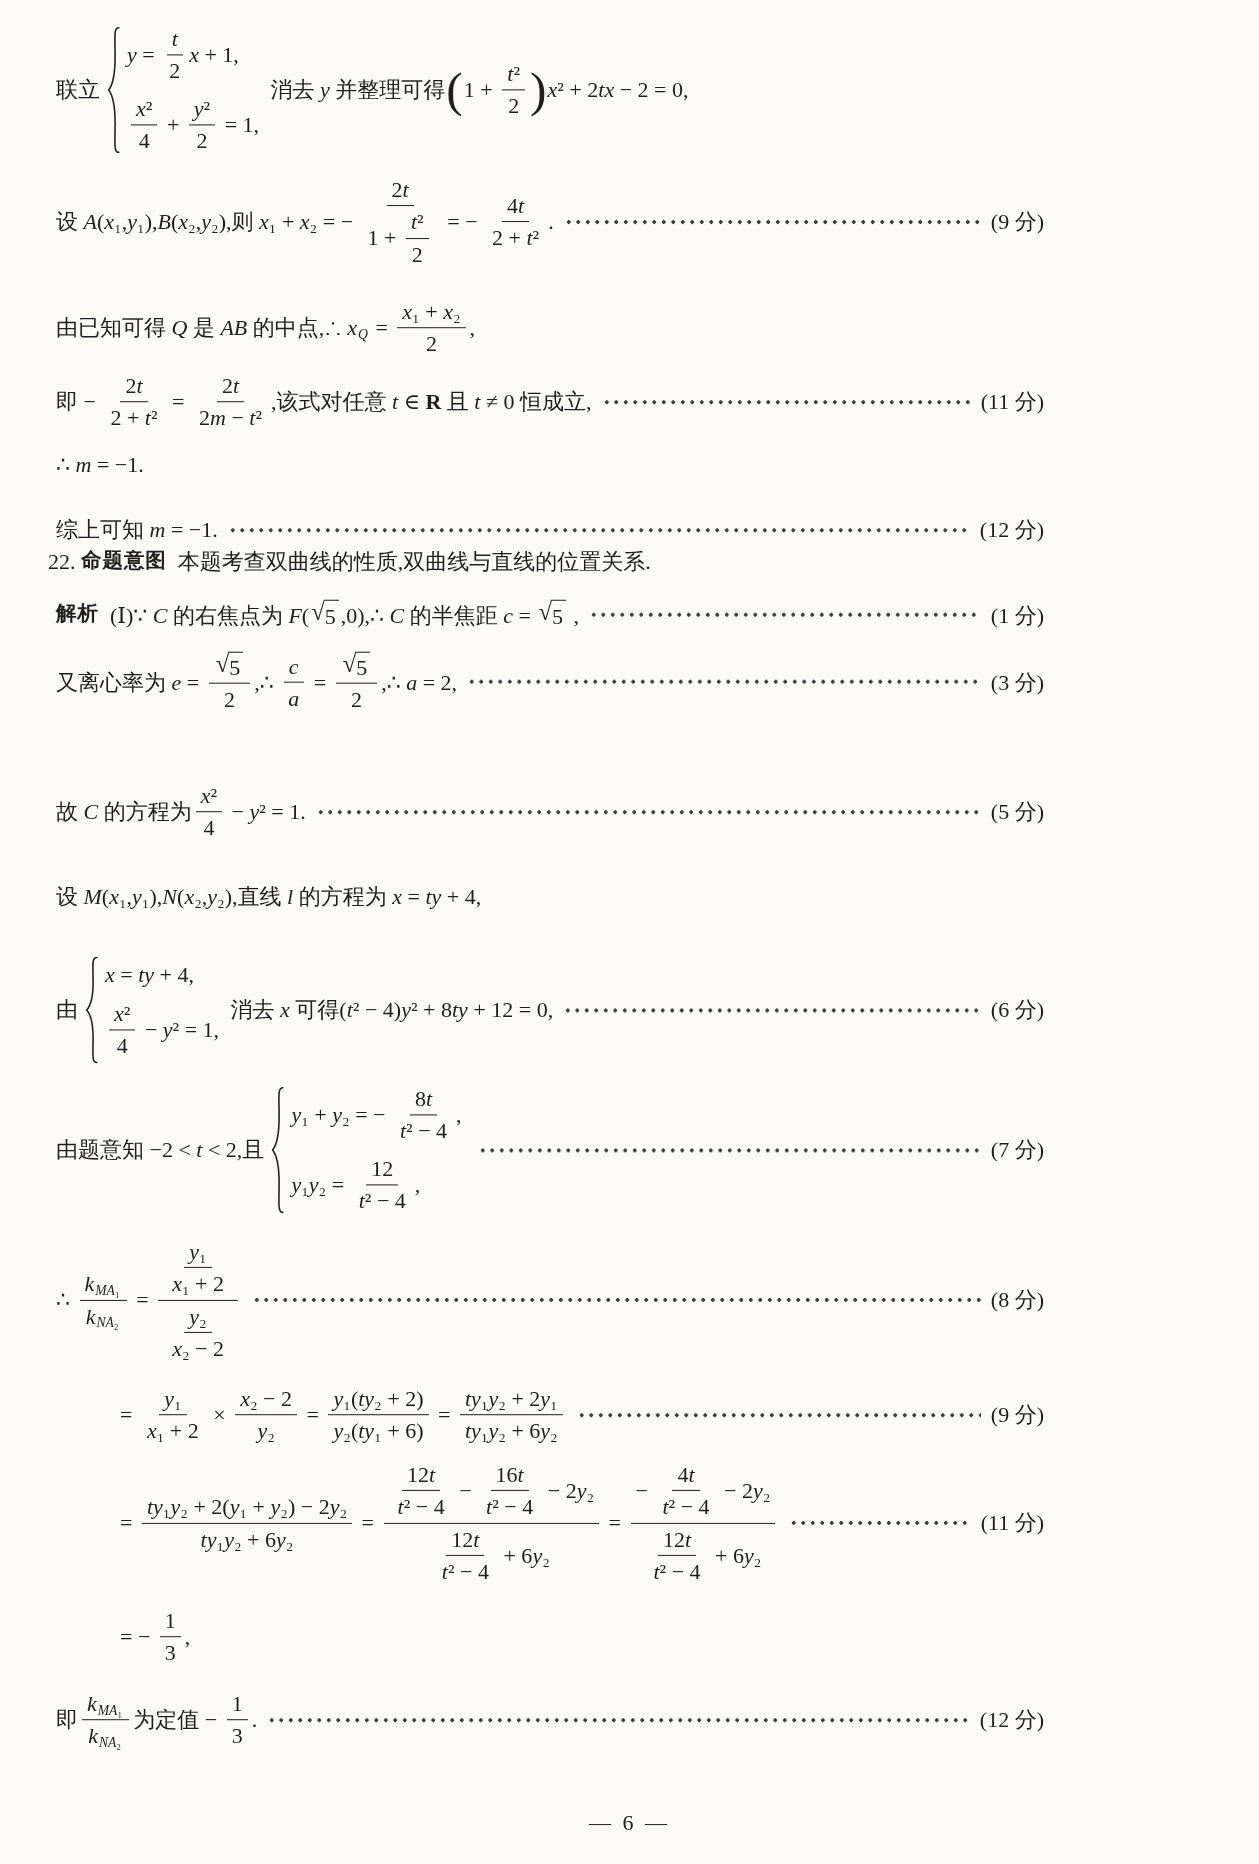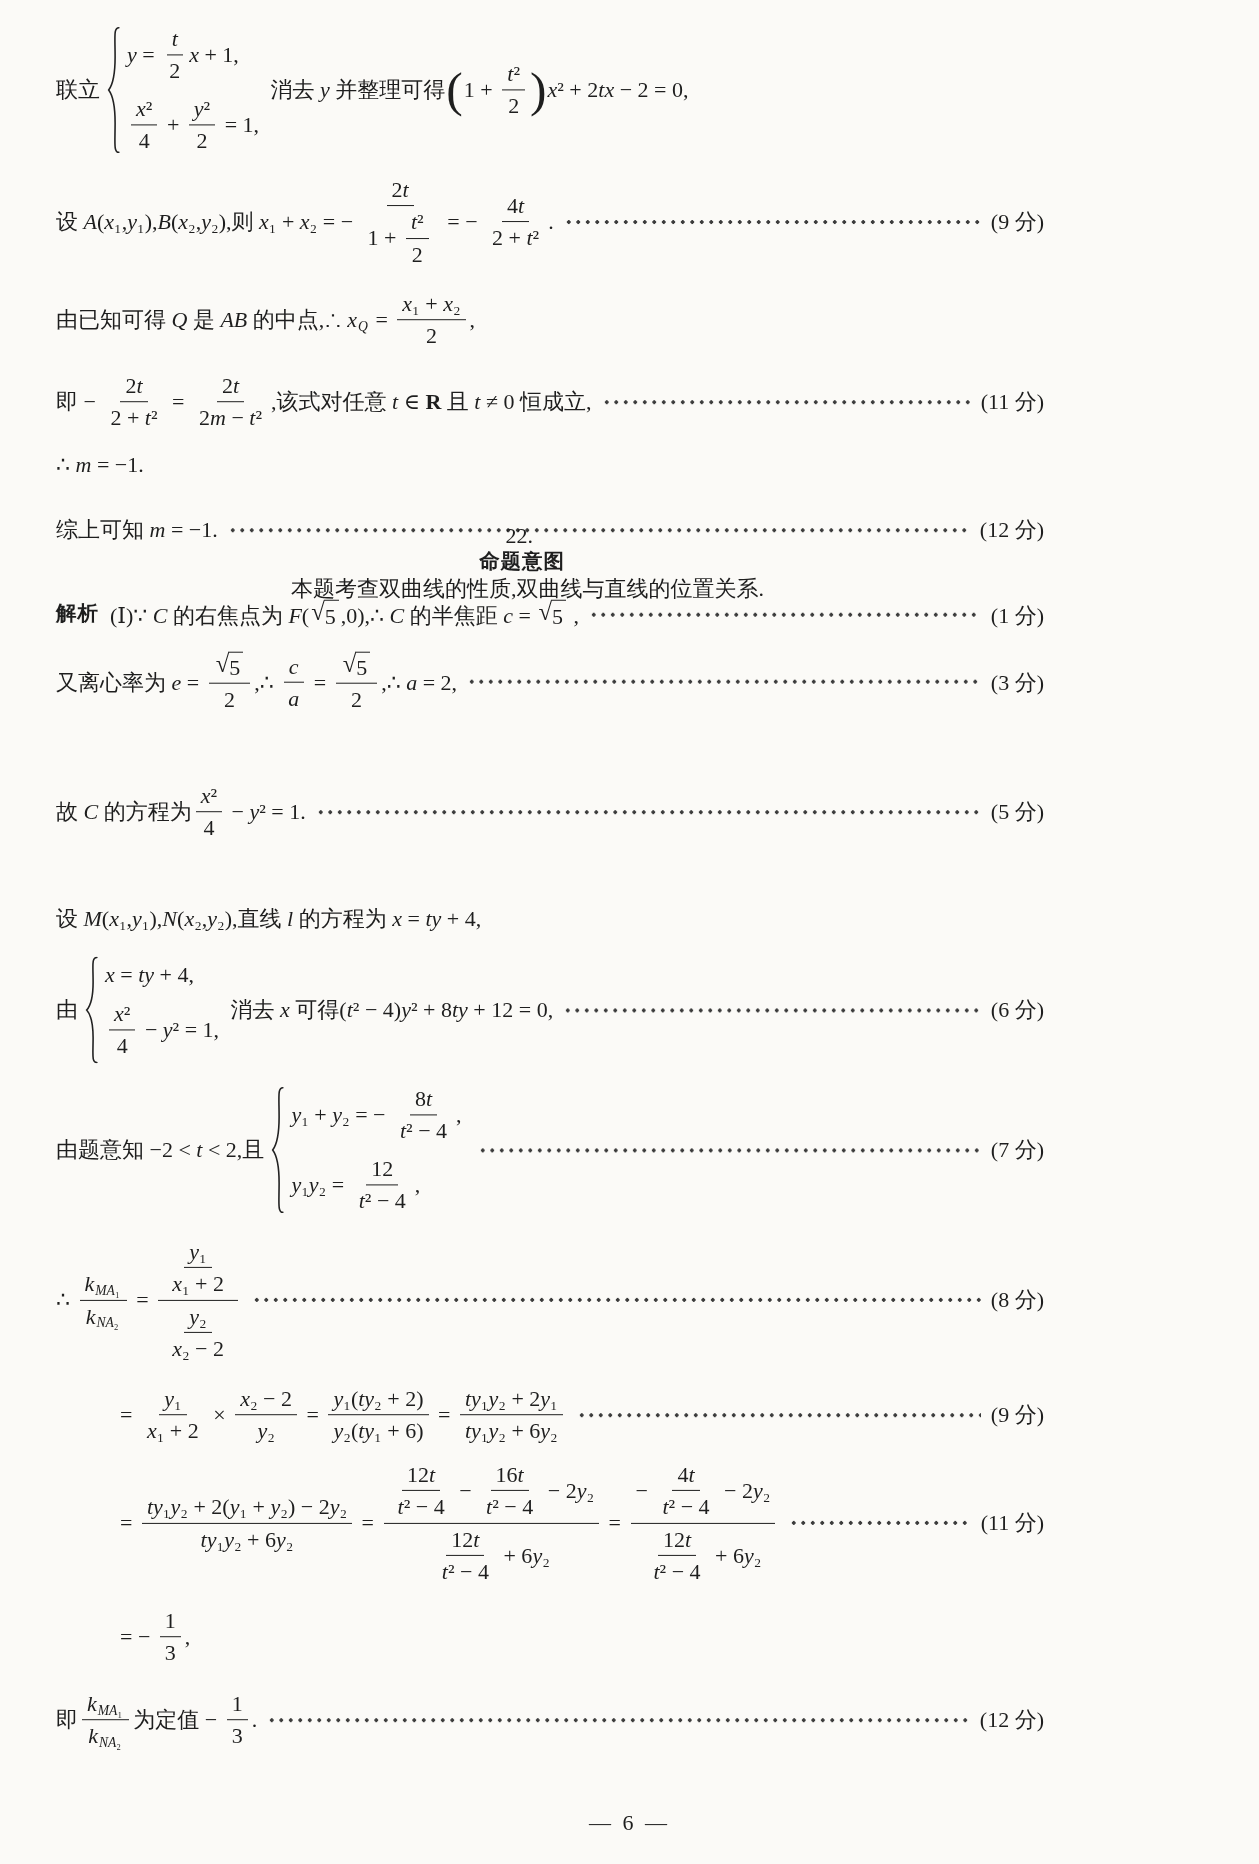--- a/index.html
+++ b/index.html
@@ -4,21 +4,21 @@
 <style>
   * { margin:0; padding:0; box-sizing:border-box; }
   html,body { background:#e8e8e8; }
   body { width:1259px; height:1864px; position:relative; margin:0 auto;
          font-family:"Liberation Serif","DejaVu Serif",serif;
          font-size:22px; color:#1e1e1e; }
   .page { position:absolute; inset:0; background:#fbfaf7; overflow:hidden; }
   .line { position:absolute; display:flex; align-items:center;
           transform:translateY(-50%); white-space:pre; line-height:1.25; }
   .line.w  { left:56px;  width:988px; }
-  .line.w0 { left:16px;  width:1012px;flex-direction:column; }
+  .line.w0 { left:48px;  width:1012px; }
   .line.w2 { left:120px; width:924px; }
   .m i { font-style:italic; }
   .hb { font-family:Liberation Mono, monospace; font-weight:bold;
         font-size:0.93em; letter-spacing:1px; }
   .bset { font-weight:bold; }
   .sb { font-size:0.62em; position:relative; top:0.5em; margin:0 2px 0 1px; }
   .sb i { font-style:italic; }
   .fr { display:inline-flex; flex-direction:column; align-items:center;
         margin:0 4px; }
   .fr .nu, .fr .de { display:inline-flex; align-items:center; justify-content:center;
@@ -41,29 +41,29 @@
             transform:translateY(-50%); letter-spacing:3px; }
 </style>
 </head>
 <body>
 
 <div class="page">
   <div class="line w" style="top:90px"><span class="m">联立</span><span class="br"><svg viewBox="0 0 14 100" preserveAspectRatio="none" class="brace">
           <path d="M12 1 C7 1 8.5 8 8.5 24 C8.5 41 5.2 47 2.5 50 C5.2 53 8.5 59 8.5 76 C8.5 92 7 99 12 99" fill="none" stroke="#222" stroke-width="1.6" vector-effect="non-scaling-stroke" stroke-linecap="round"></path>
         </svg><span class="rows"><span class="row"><span class="m"><i>y</i> = </span><span class="fr"><span class="nu"><span class="m"><i>t</i></span></span><span class="de"><span class="m">2</span></span></span><span class="m"><i>x</i> + 1,</span></span><span class="row"><span class="fr"><span class="nu"><span class="m"><i>x</i>²</span></span><span class="de"><span class="m">4</span></span></span><span class="m"> + </span><span class="fr"><span class="nu"><span class="m"><i>y</i>²</span></span><span class="de"><span class="m">2</span></span></span><span class="m"> = 1,</span></span></span></span><span class="m"> 消去 <i>y</i> 并整理可得</span><span class="bigp">(</span><span class="m">1 + </span><span class="fr"><span class="nu"><span class="m"><i>t</i>²</span></span><span class="de"><span class="m">2</span></span></span><span class="bigp">)</span><span class="m"><i>x</i>² + 2<i>tx</i> − 2 = 0,</span></div>
   <div class="line w" style="top:222px"><span class="m">设 <i>A</i>(<i>x</i>₁,<i>y</i>₁),<i>B</i>(<i>x</i>₂,<i>y</i>₂),则 <i>x</i>₁ + <i>x</i>₂ = − </span><span class="fr"><span class="nu"><span class="m">2<i>t</i></span></span><span class="de"><span class="m">1 + </span><span class="fr"><span class="nu"><span class="m"><i>t</i>²</span></span><span class="de"><span class="m">2</span></span></span></span></span><span class="m"> = − </span><span class="fr"><span class="nu"><span class="m">4<i>t</i></span></span><span class="de"><span class="m">2 + <i>t</i>²</span></span></span><span class="m">.</span><span class="dt"></span><span class="sc">(9 分)</span></div>
-  <div class="line w" style="top:320px"><span class="m">由已知可得 <i>Q</i> 是 <i>AB</i> 的中点,∴ <i>x</i></span><span class="sb"><i>Q</i></span><span class="m"> = </span><span class="fr"><span class="nu"><span class="m"><i>x</i>₁ + <i>x</i>₂</span></span><span class="de"><span class="m">2</span></span></span><span class="m">,</span></div>
+  <div class="line w" style="top:328px"><span class="m">由已知可得 <i>Q</i> 是 <i>AB</i> 的中点,∴ <i>x</i></span><span class="sb"><i>Q</i></span><span class="m"> = </span><span class="fr"><span class="nu"><span class="m"><i>x</i>₁ + <i>x</i>₂</span></span><span class="de"><span class="m">2</span></span></span><span class="m">,</span></div>
   <div class="line w" style="top:402px"><span class="m">即 − </span><span class="fr"><span class="nu"><span class="m">2<i>t</i></span></span><span class="de"><span class="m">2 + <i>t</i>²</span></span></span><span class="m"> = </span><span class="fr"><span class="nu"><span class="m">2<i>t</i></span></span><span class="de"><span class="m">2<i>m</i> − <i>t</i>²</span></span></span><span class="m">,该式对任意 <i>t</i> ∈ </span><span class="bset">R</span><span class="m"> 且 <i>t</i> ≠ 0 恒成立,</span><span class="dt"></span><span class="sc">(11 分)</span></div>
   <div class="line w" style="top:465px"><span class="m">∴ <i>m</i> = −1.</span></div>
   <div class="line w" style="top:530px"><span class="m">综上可知 <i>m</i> = −1.</span><span class="dt"></span><span class="sc">(12 分)</span></div>
   <div class="line w0" style="top:562px"><span class="m">22. </span><span class="hb">命题意图</span><span class="m">  本题考查双曲线的性质,双曲线与直线的位置关系.</span></div>
   <div class="line w" style="top:615px"><span class="hb">解析</span><span class="m">  (Ⅰ)∵ <i>C</i> 的右焦点为 <i>F</i>(</span><span class="sq"><span class="rad">√</span><span class="cnt">5</span></span><span class="m">,0),∴ <i>C</i> 的半焦距 <i>c</i> = </span><span class="sq"><span class="rad">√</span><span class="cnt">5</span></span><span class="m"> ,</span><span class="dt"></span><span class="sc">(1 分)</span></div>
   <div class="line w" style="top:682px"><span class="m">又离心率为 <i>e</i> = </span><span class="fr"><span class="nu"><span class="sq"><span class="rad">√</span><span class="cnt">5</span></span></span><span class="de"><span class="m">2</span></span></span><span class="m">,∴ </span><span class="fr"><span class="nu"><span class="m"><i>c</i></span></span><span class="de"><span class="m"><i>a</i></span></span></span><span class="m"> = </span><span class="fr"><span class="nu"><span class="sq"><span class="rad">√</span><span class="cnt">5</span></span></span><span class="de"><span class="m">2</span></span></span><span class="m">,∴ <i>a</i> = 2,</span><span class="dt"></span><span class="sc">(3 分)</span></div>
   <div class="line w" style="top:812px"><span class="m">故 <i>C</i> 的方程为</span><span class="fr"><span class="nu"><span class="m"><i>x</i>²</span></span><span class="de"><span class="m">4</span></span></span><span class="m"> − <i>y</i>² = 1.</span><span class="dt"></span><span class="sc">(5 分)</span></div>
-  <div class="line w" style="top:919px"><span class="m">设 <i>M</i>(<i>x</i>₁,<i>y</i>₁),<i>N</i>(<i>x</i>₂,<i>y</i>₂),直线 <i>l</i> 的方程为 <i>x</i> = <i>ty</i> + 4,</span></div>
+  <div class="line w" style="top:897px"><span class="m">设 <i>M</i>(<i>x</i>₁,<i>y</i>₁),<i>N</i>(<i>x</i>₂,<i>y</i>₂),直线 <i>l</i> 的方程为 <i>x</i> = <i>ty</i> + 4,</span></div>
   <div class="line w" style="top:1010px"><span class="m">由</span><span class="br"><svg viewBox="0 0 14 100" preserveAspectRatio="none" class="brace">
           <path d="M12 1 C7 1 8.5 8 8.5 24 C8.5 41 5.2 47 2.5 50 C5.2 53 8.5 59 8.5 76 C8.5 92 7 99 12 99" fill="none" stroke="#222" stroke-width="1.6" vector-effect="non-scaling-stroke" stroke-linecap="round"></path>
         </svg><span class="rows"><span class="row"><span class="m"><i>x</i> = <i>ty</i> + 4,</span></span><span class="row"><span class="fr"><span class="nu"><span class="m"><i>x</i>²</span></span><span class="de"><span class="m">4</span></span></span><span class="m"> − <i>y</i>² = 1,</span></span></span></span><span class="m"> 消去 <i>x</i> 可得(<i>t</i>² − 4)<i>y</i>² + 8<i>ty</i> + 12 = 0,</span><span class="dt"></span><span class="sc">(6 分)</span></div>
   <div class="line w" style="top:1150px"><span class="m">由题意知 −2 &lt; <i>t</i> &lt; 2,且</span><span class="br"><svg viewBox="0 0 14 100" preserveAspectRatio="none" class="brace">
           <path d="M12 1 C7 1 8.5 8 8.5 24 C8.5 41 5.2 47 2.5 50 C5.2 53 8.5 59 8.5 76 C8.5 92 7 99 12 99" fill="none" stroke="#222" stroke-width="1.6" vector-effect="non-scaling-stroke" stroke-linecap="round"></path>
         </svg><span class="rows"><span class="row"><span class="m"><i>y</i>₁ + <i>y</i>₂ = − </span><span class="fr"><span class="nu"><span class="m">8<i>t</i></span></span><span class="de"><span class="m"><i>t</i>² − 4</span></span></span><span class="m">,</span></span><span class="row"><span class="m"><i>y</i>₁<i>y</i>₂ = </span><span class="fr"><span class="nu"><span class="m">12</span></span><span class="de"><span class="m"><i>t</i>² − 4</span></span></span><span class="m">,</span></span></span></span><span class="dt"></span><span class="sc">(7 分)</span></div>
   <div class="line w" style="top:1300px"><span class="m">∴ </span><span class="fr"><span class="nu"><span class="m"><i>k</i></span><span class="sb"><i>MA</i>₁</span></span><span class="de"><span class="m"><i>k</i></span><span class="sb"><i>NA</i>₂</span></span></span><span class="m"> = </span><span class="fr"><span class="nu"><span class="fr"><span class="nu"><span class="m"><i>y</i>₁</span></span><span class="de"><span class="m"><i>x</i>₁ + 2</span></span></span></span><span class="de"><span class="fr"><span class="nu"><span class="m"><i>y</i>₂</span></span><span class="de"><span class="m"><i>x</i>₂ − 2</span></span></span></span></span><span class="dt"></span><span class="sc">(8 分)</span></div>
   <div class="line w2" style="top:1415px"><span class="m">= </span><span class="fr"><span class="nu"><span class="m"><i>y</i>₁</span></span><span class="de"><span class="m"><i>x</i>₁ + 2</span></span></span><span class="m"> × </span><span class="fr"><span class="nu"><span class="m"><i>x</i>₂ − 2</span></span><span class="de"><span class="m"><i>y</i>₂</span></span></span><span class="m"> = </span><span class="fr"><span class="nu"><span class="m"><i>y</i>₁(<i>ty</i>₂ + 2)</span></span><span class="de"><span class="m"><i>y</i>₂(<i>ty</i>₁ + 6)</span></span></span><span class="m"> = </span><span class="fr"><span class="nu"><span class="m"><i>ty</i>₁<i>y</i>₂ + 2<i>y</i>₁</span></span><span class="de"><span class="m"><i>ty</i>₁<i>y</i>₂ + 6<i>y</i>₂</span></span></span><span class="dt"></span><span class="sc">(9 分)</span></div>
   <div class="line w2" style="top:1523px"><span class="m">= </span><span class="fr"><span class="nu"><span class="m"><i>ty</i>₁<i>y</i>₂ + 2(<i>y</i>₁ + <i>y</i>₂) − 2<i>y</i>₂</span></span><span class="de"><span class="m"><i>ty</i>₁<i>y</i>₂ + 6<i>y</i>₂</span></span></span><span class="m"> = </span><span class="fr"><span class="nu"><span class="fr"><span class="nu"><span class="m">12<i>t</i></span></span><span class="de"><span class="m"><i>t</i>² − 4</span></span></span><span class="m"> − </span><span class="fr"><span class="nu"><span class="m">16<i>t</i></span></span><span class="de"><span class="m"><i>t</i>² − 4</span></span></span><span class="m"> − 2<i>y</i>₂</span></span><span class="de"><span class="fr"><span class="nu"><span class="m">12<i>t</i></span></span><span class="de"><span class="m"><i>t</i>² − 4</span></span></span><span class="m"> + 6<i>y</i>₂</span></span></span><span class="m"> = </span><span class="fr"><span class="nu"><span class="m">− </span><span class="fr"><span class="nu"><span class="m">4<i>t</i></span></span><span class="de"><span class="m"><i>t</i>² − 4</span></span></span><span class="m"> − 2<i>y</i>₂</span></span><span class="de"><span class="fr"><span class="nu"><span class="m">12<i>t</i></span></span><span class="de"><span class="m"><i>t</i>² − 4</span></span></span><span class="m"> + 6<i>y</i>₂</span></span></span><span class="dt"></span><span class="sc">(11 分)</span></div>
   <div class="line w2" style="top:1637px"><span class="m">= − </span><span class="fr"><span class="nu"><span class="m">1</span></span><span class="de"><span class="m">3</span></span></span><span class="m">,</span></div>

